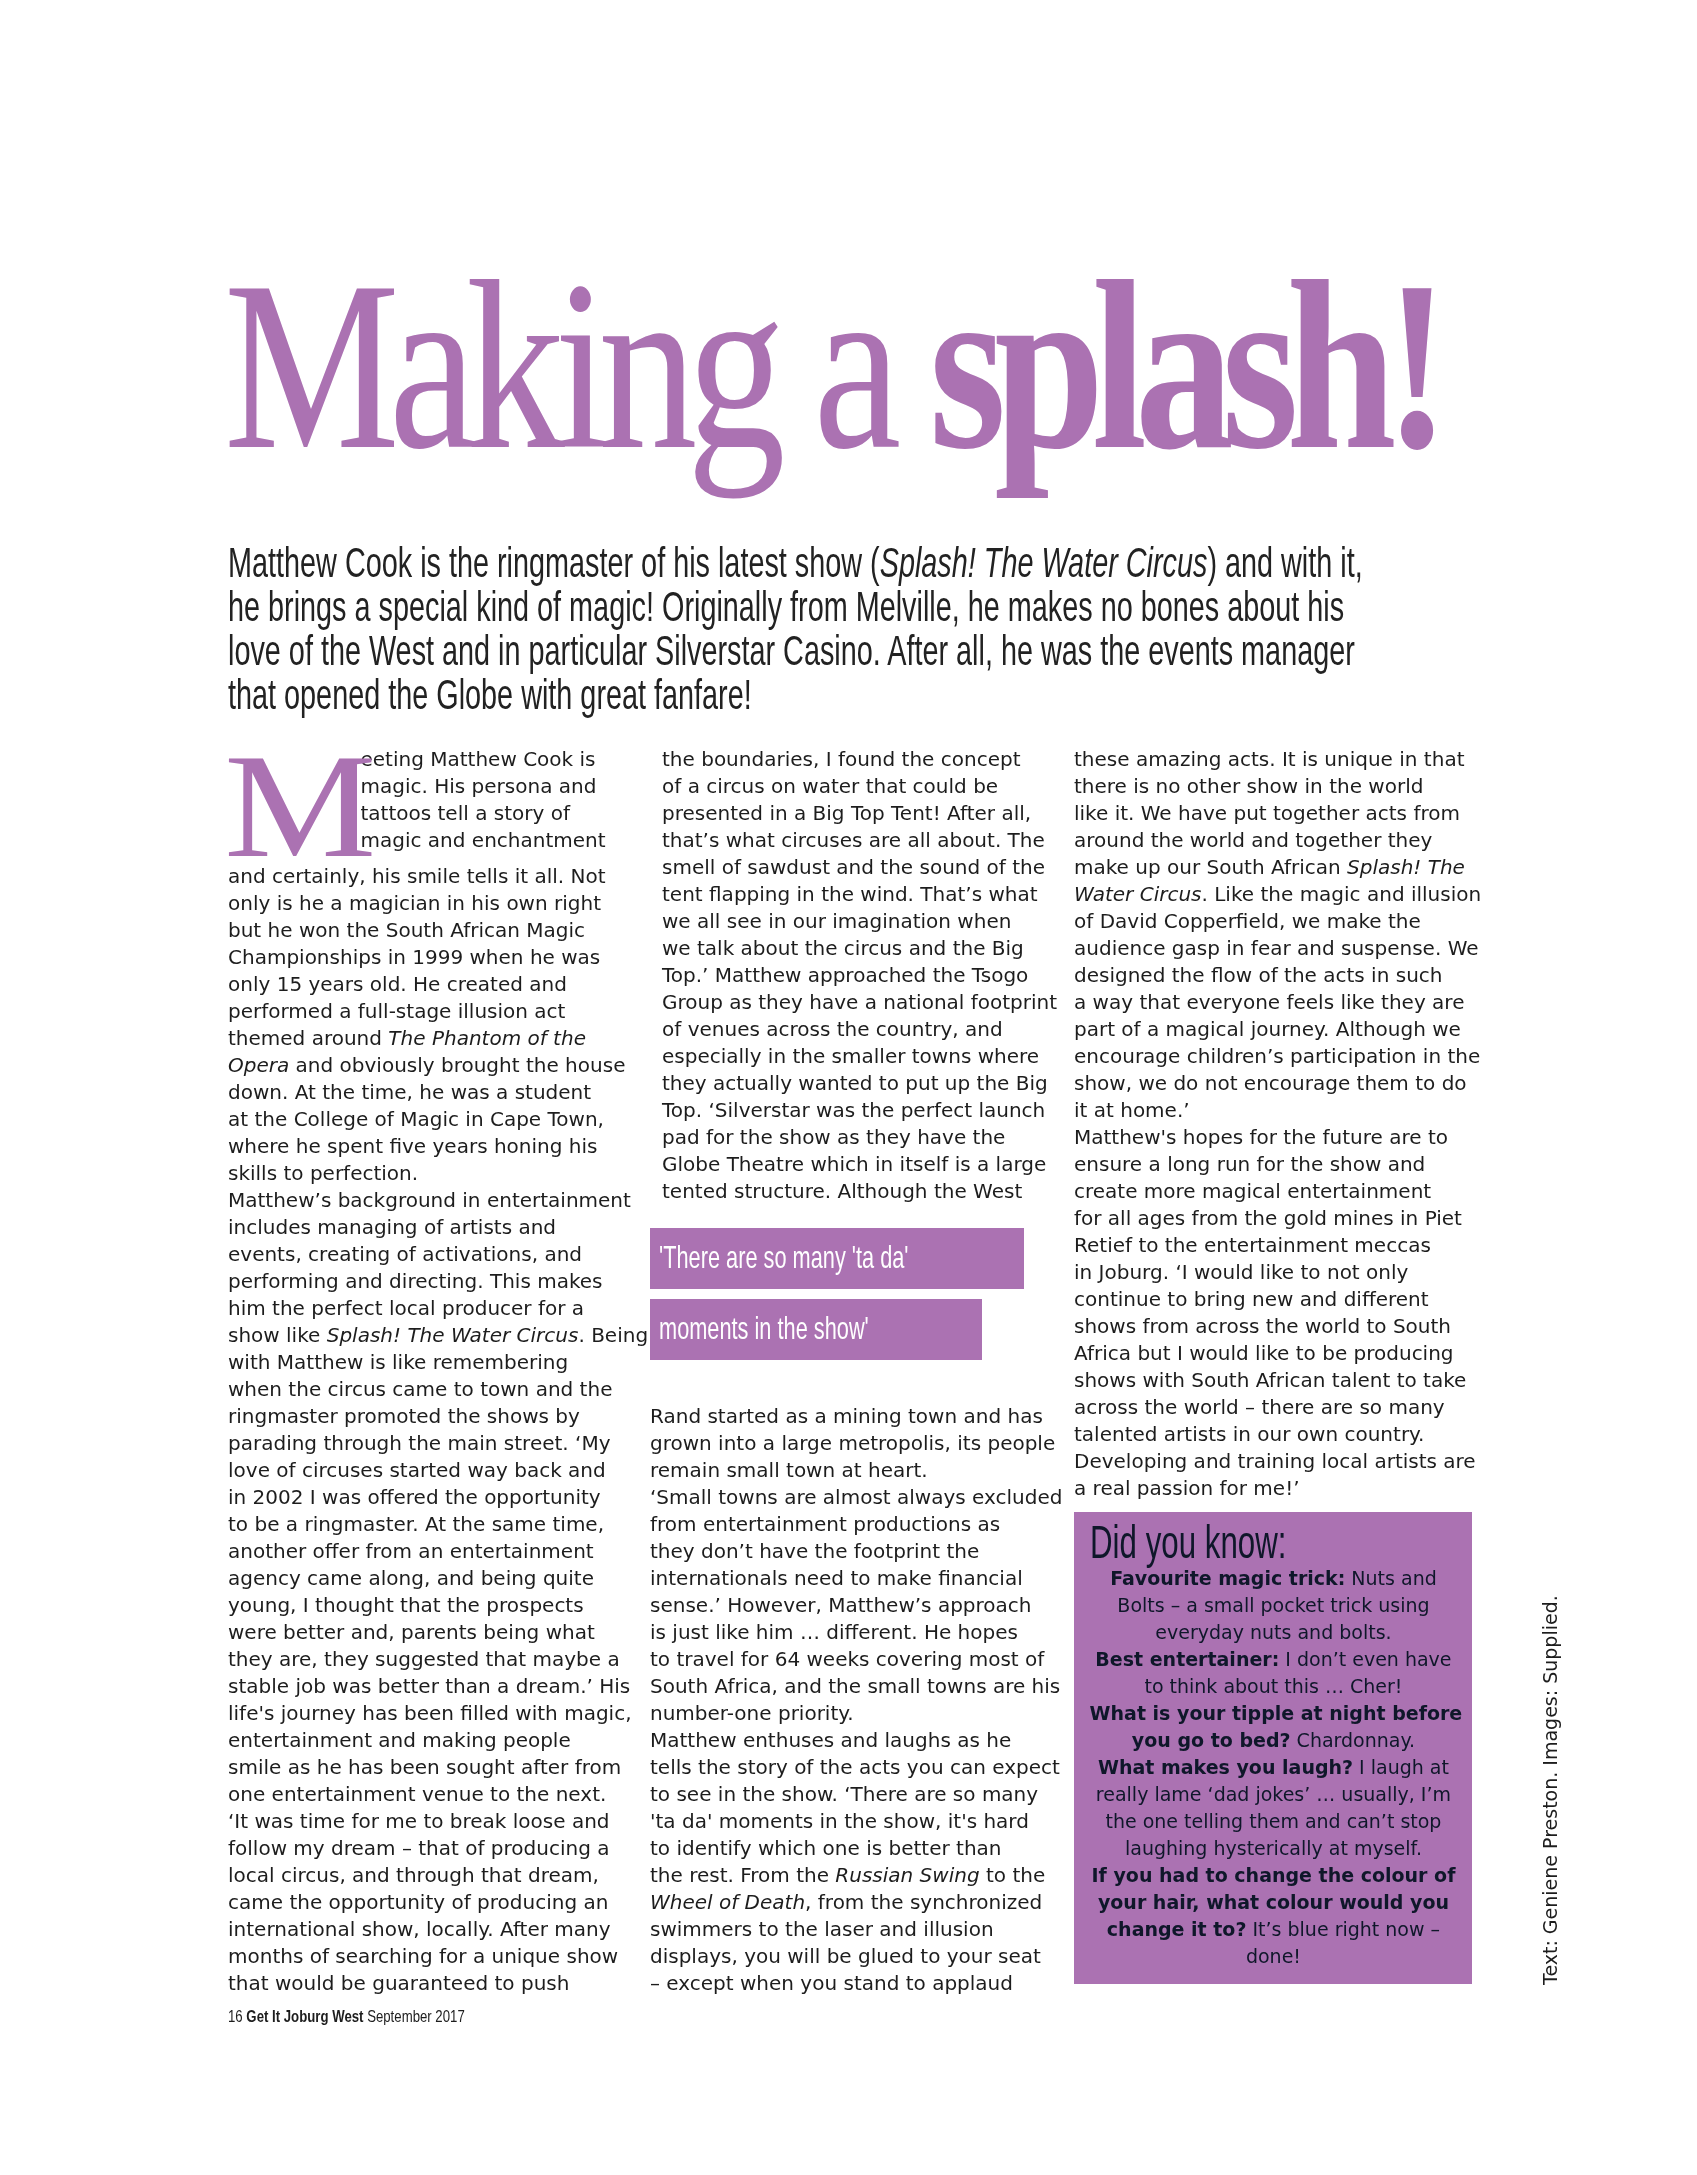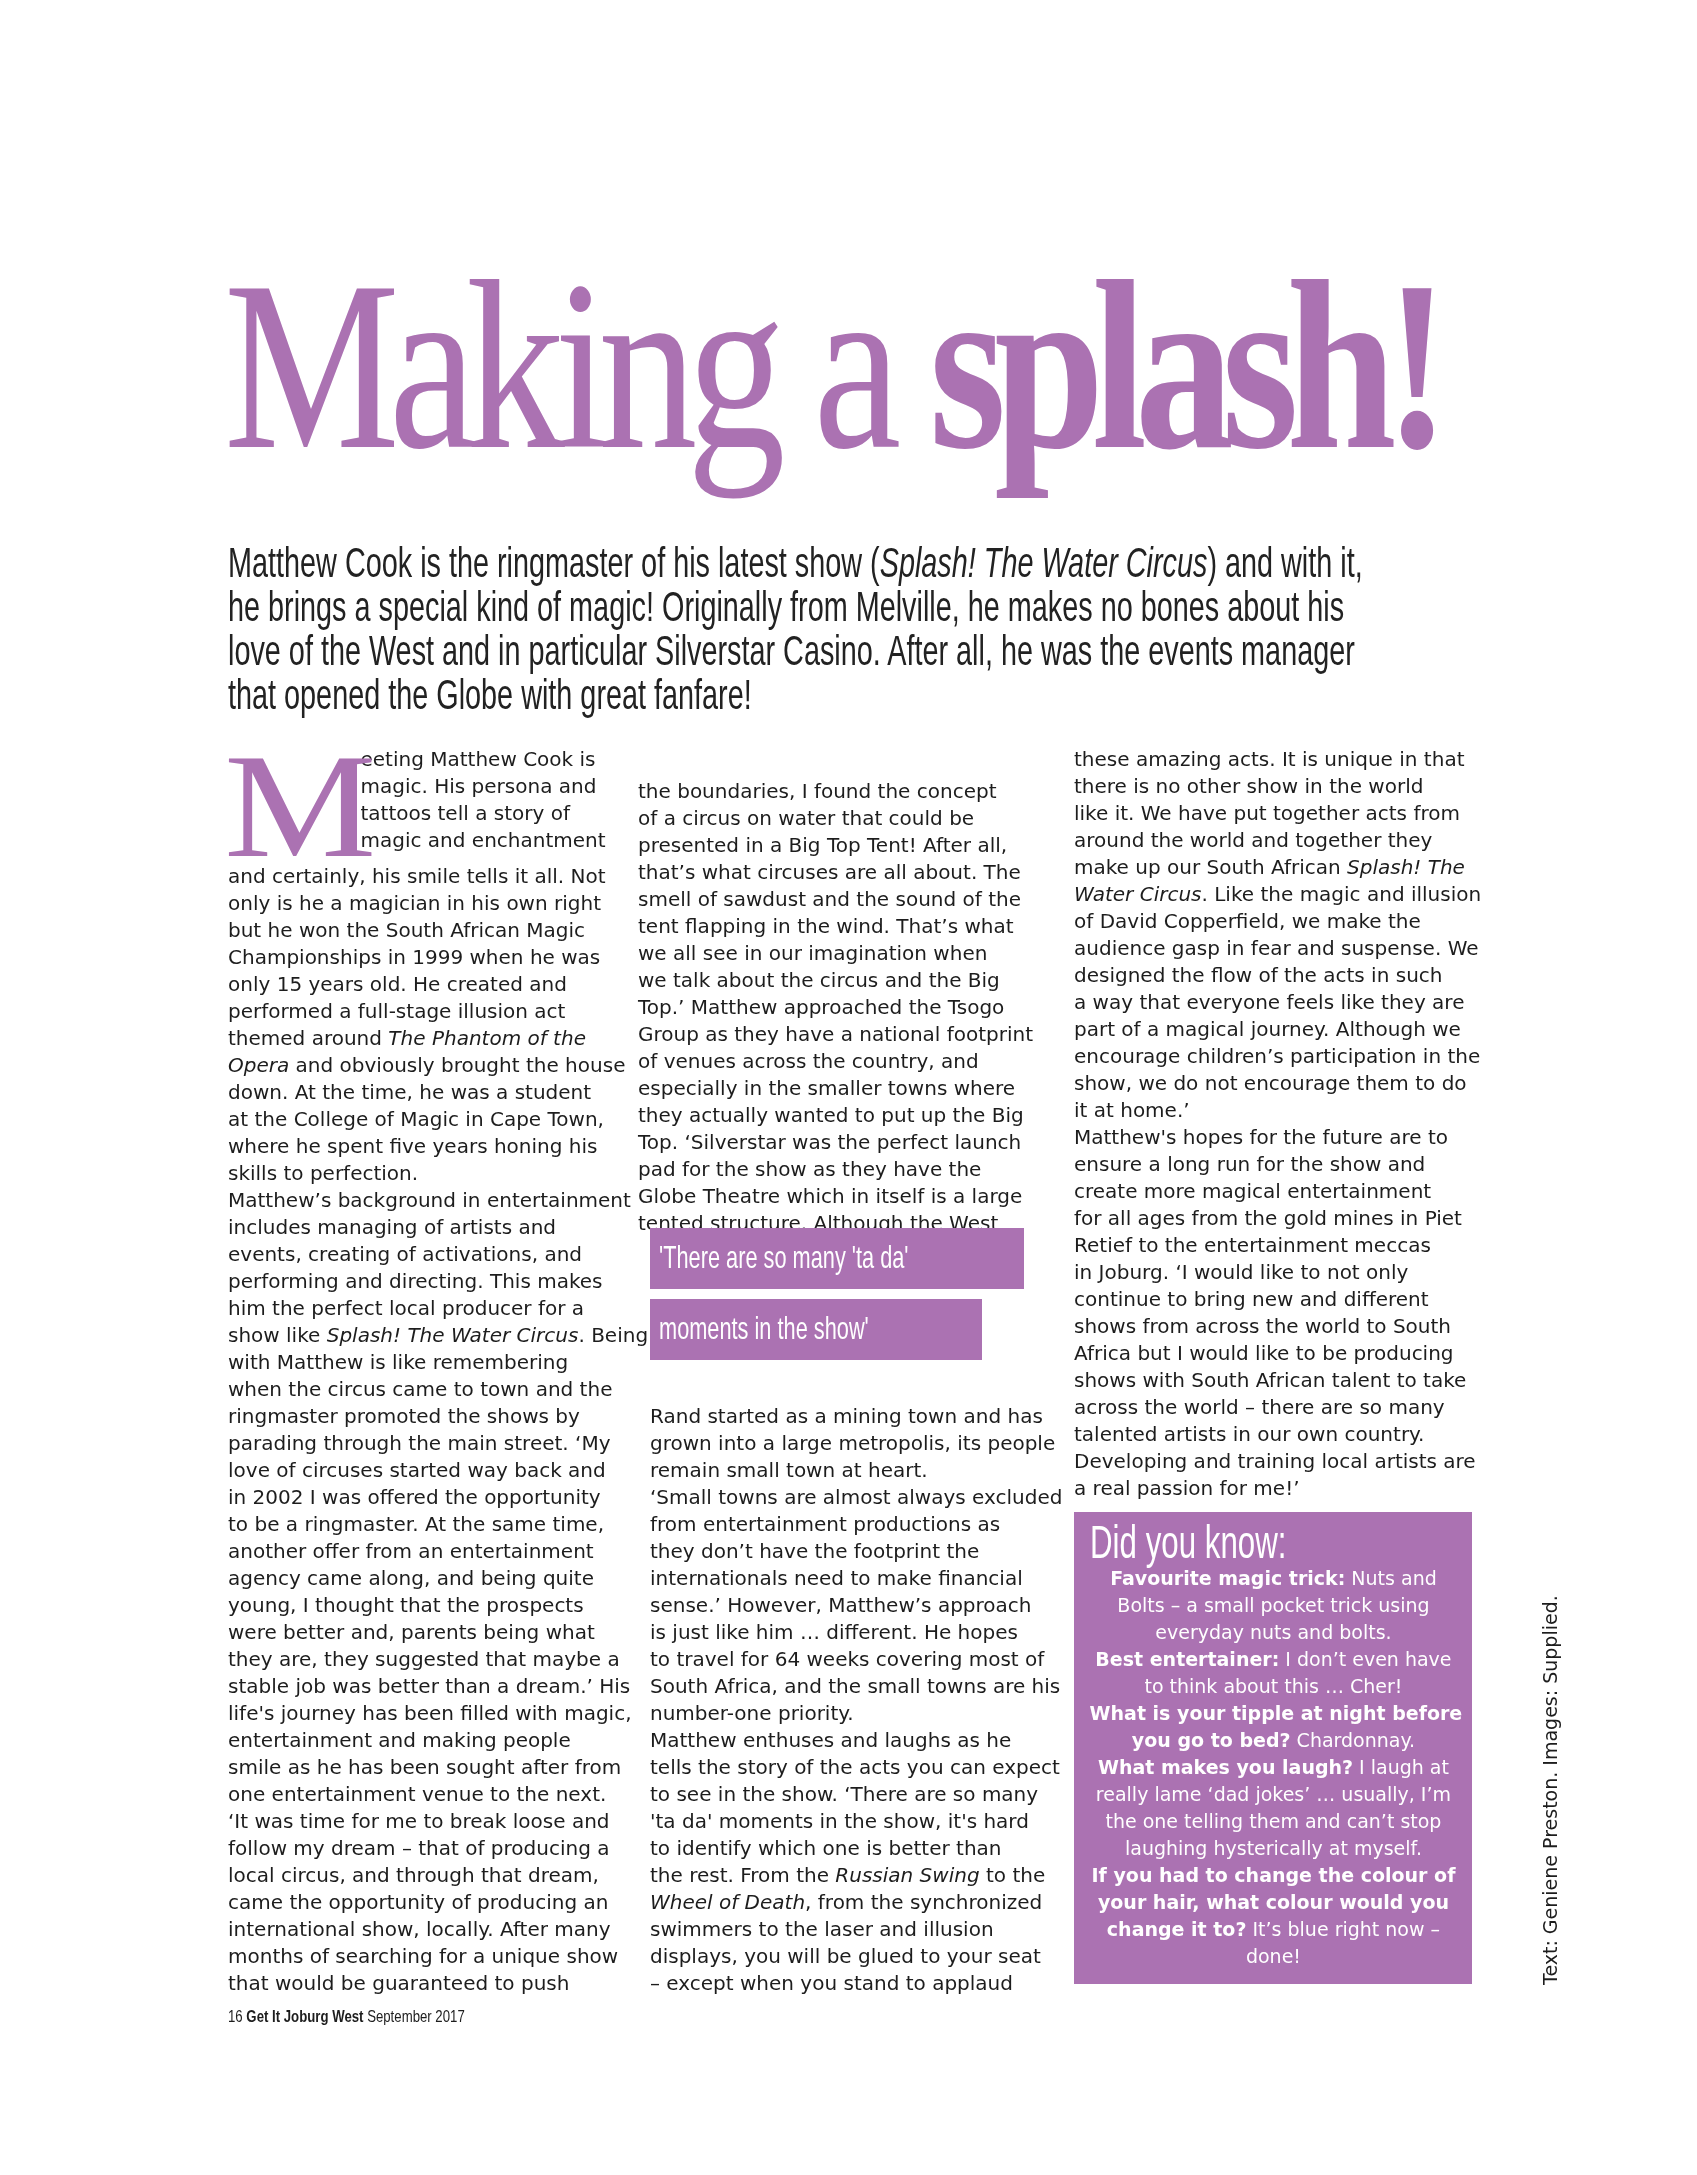--- a/index.html
+++ b/index.html
@@ -18,21 +18,21 @@
     transform:scaleX(0.67); transform-origin:left top;
   }
   .deck p { margin:0; white-space:nowrap; }
   .col {
     position:absolute; top:746px; width:410px;
     font-family:"DejaVu Sans","Liberation Sans",sans-serif;
     font-size:20px; line-height:27px; color:#1d1d1d;
   }
   .col .line { display:block; white-space:nowrap; }
   .col1 { left:228px; }
-  .col2 { left:638px;margin-top:32px; }
+  .col2 { left:662px; }
   .col3 { left:1074px; }
   .dropcap {
     float:left; font-family:"Liberation Serif","DejaVu Serif",serif;
     font-size:149px; line-height:101px; color:#ab72b2; margin:1.8px 9.2px 0 -3.7px;
     height:108px; padding-top:7.3px; transform:scaleX(1.15); transform-origin:left top; width:127px;
   }
   .pull { position:absolute; left:650px; font-family:"Liberation Sans Narrow","Liberation Sans",sans-serif; }
   .pull .bar {
     display:inline-block; background:#ab72b2; color:#fff; font-size:32px; line-height:59px;
     height:61px; padding:0 9.2px; white-space:nowrap; font-weight:300;
@@ -40,21 +40,21 @@
   .pull .bar span { display:inline-block; transform:scaleX(0.68); transform-origin:left center; }
   .pull1 { top:1228px; width:375px; }
   .pull1 .bar { width:356px; }
   .pull2 { top:1299px; width:280px; }
   .pull2 .bar { width:314px; }
   .col2b { position:absolute; left:650px; top:1383px; width:410px;
     font-family:"DejaVu Sans","Liberation Sans",sans-serif; font-size:20px; line-height:27px; color:#1d1d1d;margin-top:20px; }
   .col2b .line { display:block; white-space:nowrap; }
   .dyk {
     position:absolute; left:1074px; top:1512px; width:398px; height:472px;
-    background:#ab72b2; color:#ffffff; box-sizing:border-box; padding:7.3px 14.7px 0 15.6px;
+    background:#ab72b2; color:#0f172a; box-sizing:border-box; padding:7.3px 14.7px 0 15.6px;
     font-family:"DejaVu Sans","Liberation Sans",sans-serif; font-size:19px; line-height:27px;
   }
   .dyk h3 {
     margin:0; font-family:"Liberation Sans Narrow","Liberation Sans",sans-serif; font-weight:300;
     font-size:46px; line-height:46px; height:46px; white-space:nowrap;
     transform:scaleX(0.68); transform-origin:left top;
   }
   .dyk .line { display:block; white-space:nowrap;text-align:center; }
   .dyk b { font-weight:700; }
   .credit {

